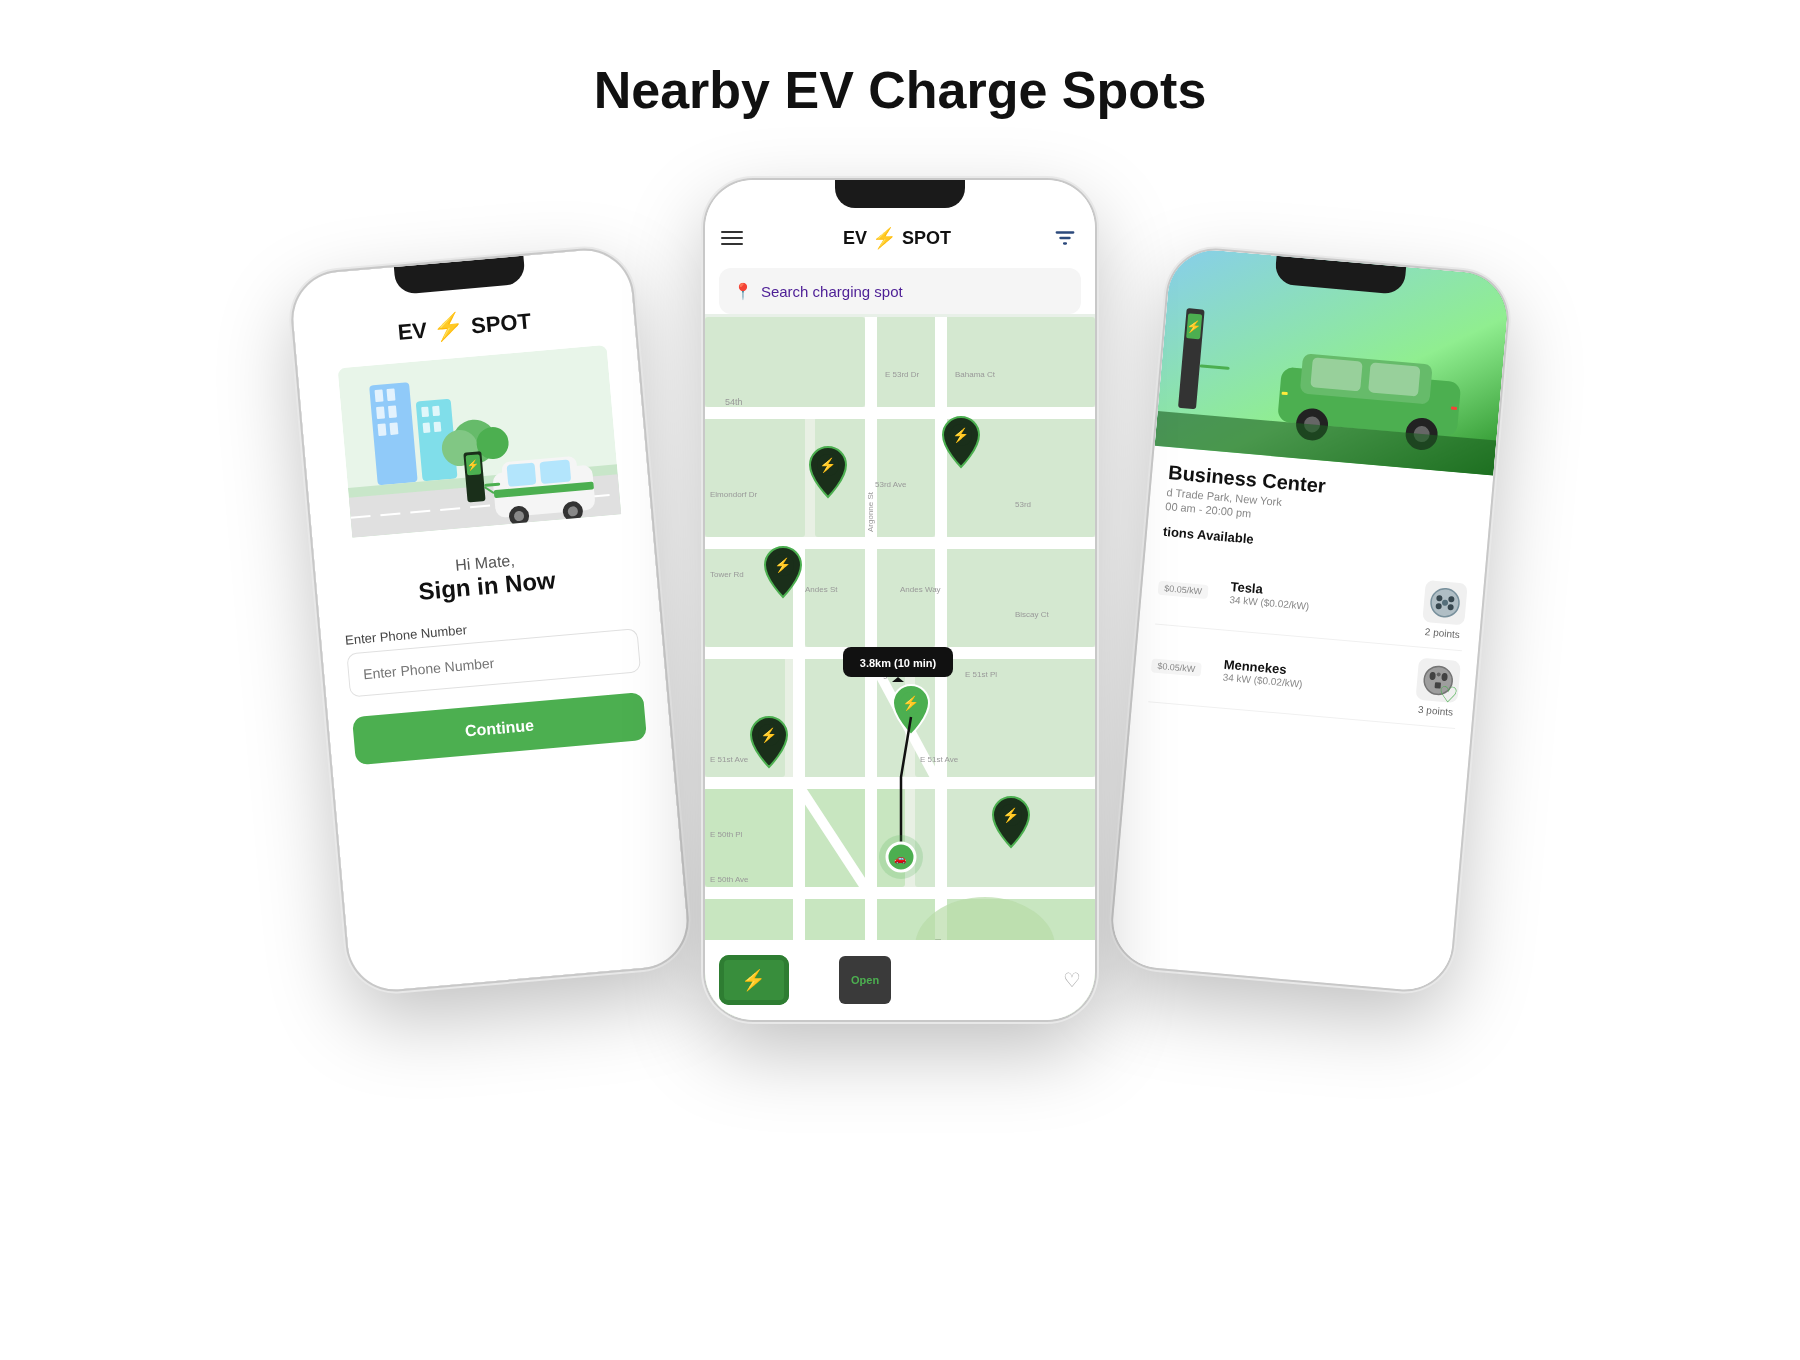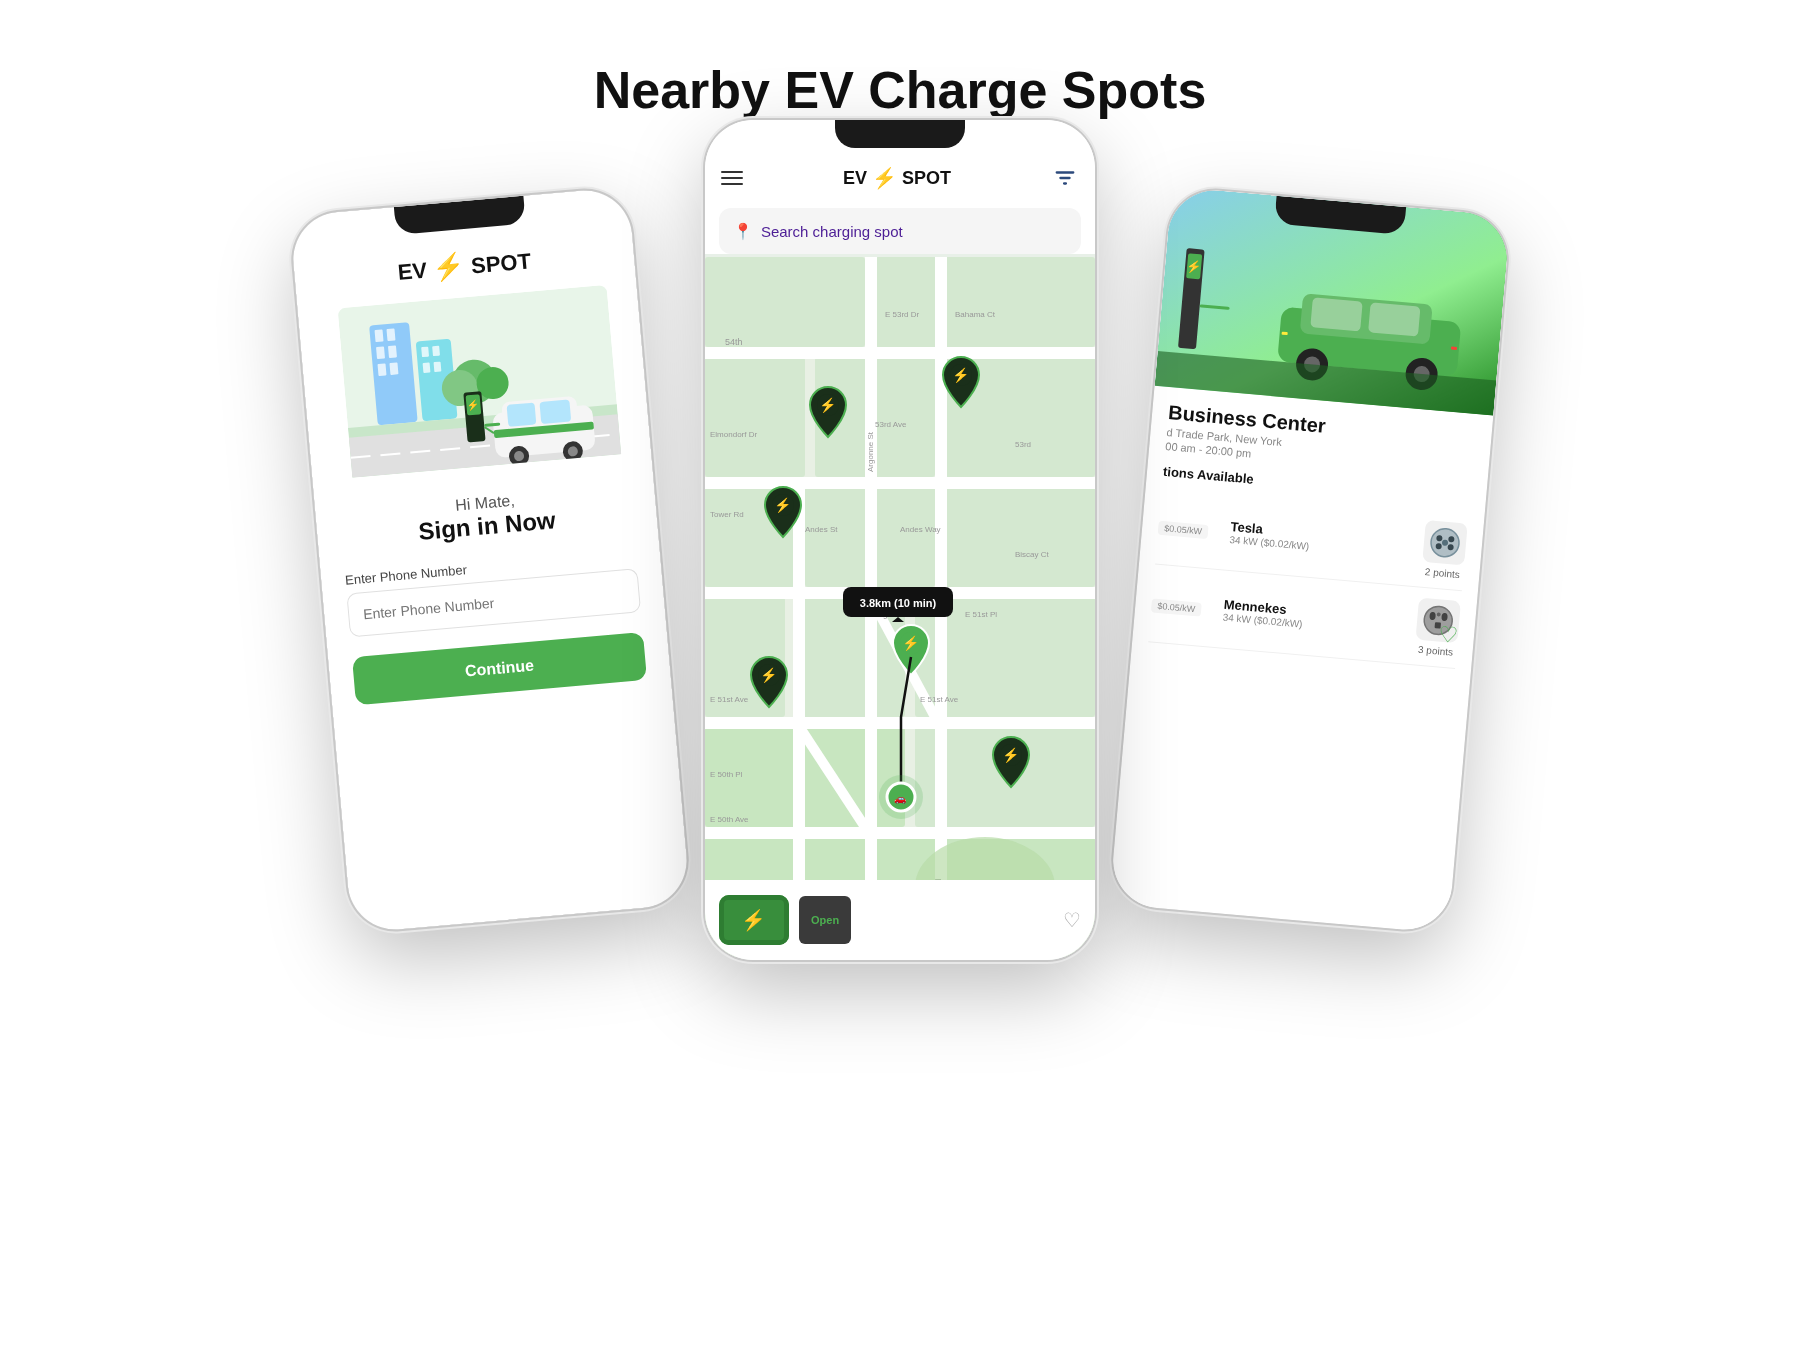--- a/index.html
+++ b/index.html
@@ -11,20 +11,21 @@
       display: flex;
       flex-direction: column;
       align-items: center;
       padding: 60px 20px 40px;
     }
 
     .page-title {
       font-size: 52px;
       font-weight: 800;
       color: #111;
+      margin-bottom: 60px;
       text-align: center;
     }
 
     .phones-container {
       display: flex;
       align-items: center;
       justify-content: center;
       position: relative;
       width: 100%;
       max-width: 1400px;
@@ -301,20 +302,21 @@
       gap: 10px;
     }
 
     .open-badge {
       background: #3a3a3a;
       color: #4caf50;
       font-size: 11px;
       font-weight: 700;
       padding: 18px 12px;
       border-radius: 6px;
+      margin-left: 40px;
     }
 
     .heart-icon {
       margin-left: auto;
       font-size: 20px;
       color: #aaa;
     }
 
     
     .detail-screen {

